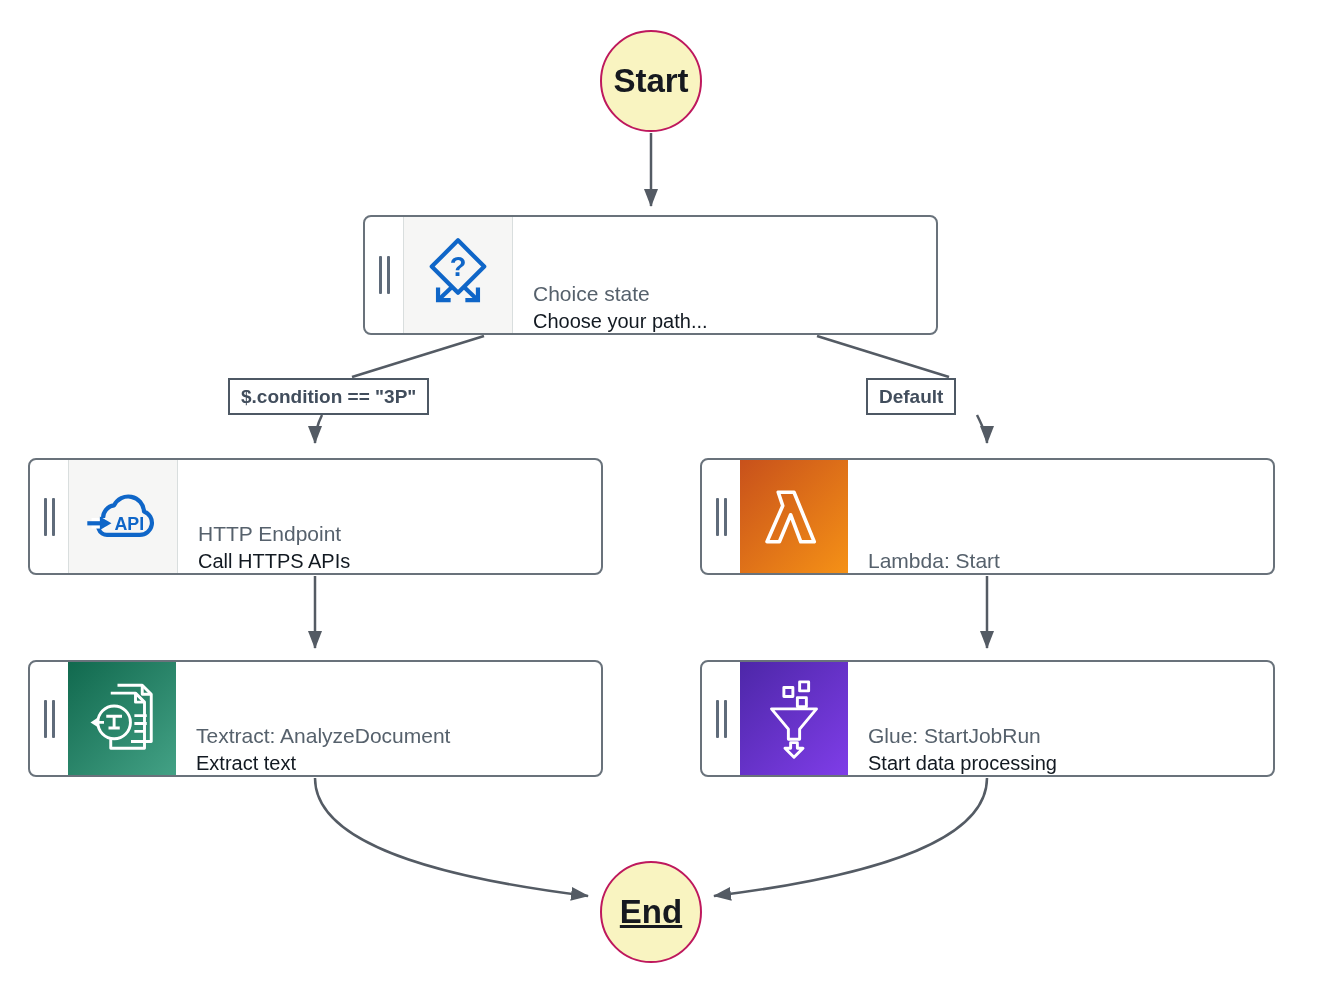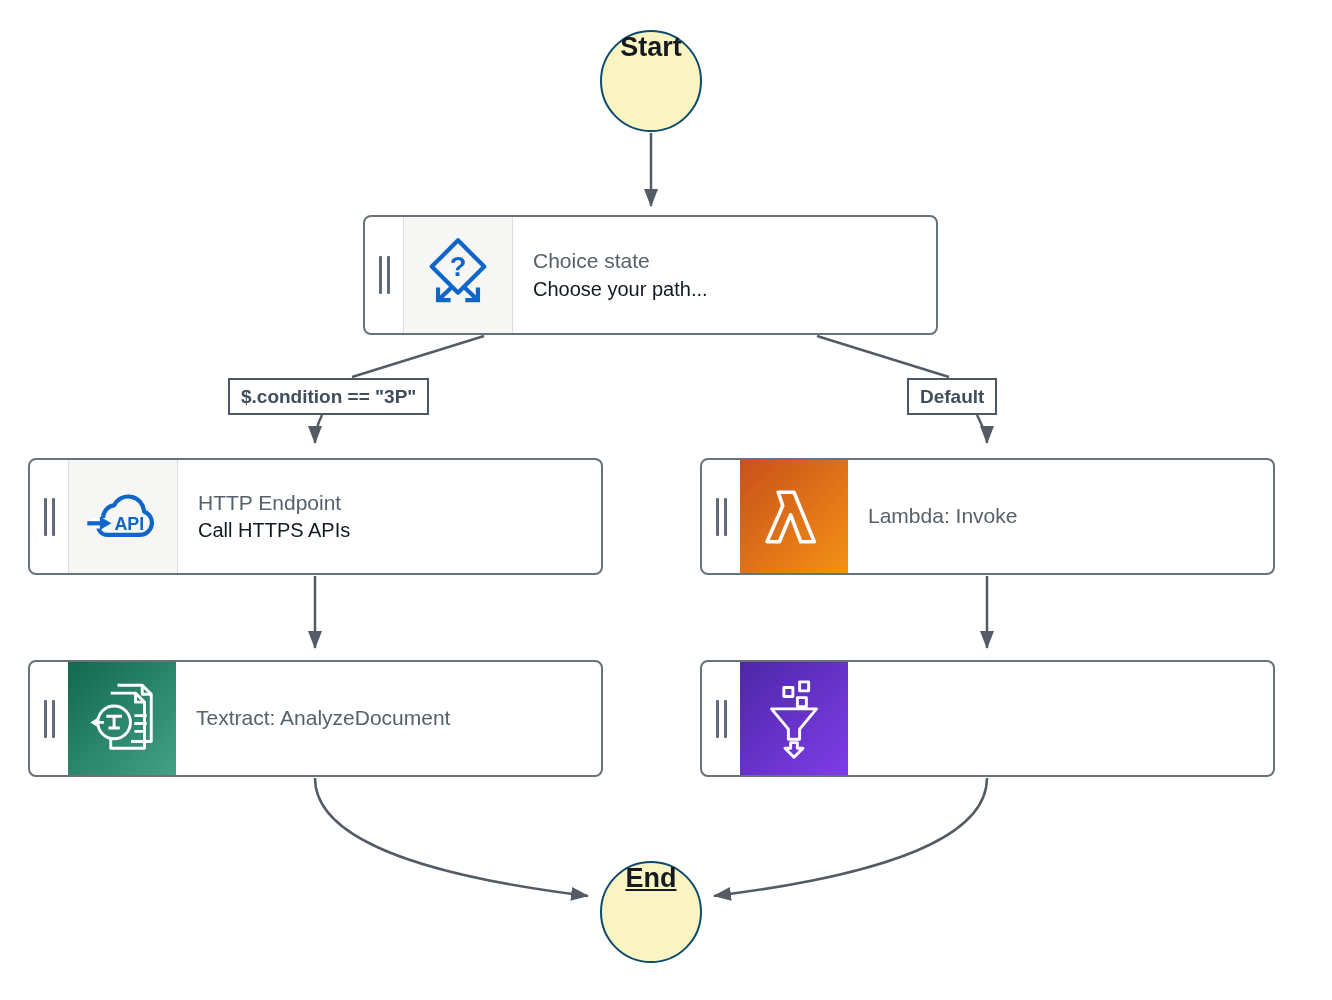--- a/index.html
+++ b/index.html
@@ -3,38 +3,38 @@
 <meta charset="utf-8">
 <style>
   html,body{margin:0;padding:0;background:#ffffff;}
   body{font-family:"Liberation Sans", sans-serif; -webkit-font-smoothing:antialiased;}
   .canvas{position:relative;width:1332px;height:1000px;background:#ffffff;overflow:hidden;}
   svg.edges{position:absolute;left:0;top:0;width:1332px;height:1000px;pointer-events:none;}
 
   
   .terminal{
     position:absolute;width:102px;height:102px;border-radius:50%;
-    background:#F9F4C1;border:2px solid #0c4a6e;
-    display:flex;justify-content:center;
-    font-size:27px;font-weight:600;color:#16191F;box-sizing:border-box;
+    background:#F9F4C1;border:2px solid #be185d;
+    display:flex;align-items:center;justify-content:center;
+    font-size:33px;font-weight:600;color:#16191F;box-sizing:border-box;
   }
 
   
   .card{
     position:absolute;background:#ffffff;border:2px solid #69727B;border-radius:8px;
     display:flex;align-items:stretch;box-sizing:border-box;overflow:hidden;
   }
   .drag{width:38px;display:flex;align-items:center;justify-content:center;gap:5px;flex:none;}
   .drag .bar{width:3px;height:38px;background:#5F6B7A;border-radius:1px;}
   .icon-cell{width:108px;flex:none;display:flex;align-items:center;justify-content:center;}
   .icon-cell.gray{background:#F6F6F5;border-left:1px solid #D9DEDE;border-right:1px solid #D9DEDE;}
   .icon-cell.lambda{background:linear-gradient(135deg,#C8511B 0%,#F59116 100%);}
   .icon-cell.textract{background:linear-gradient(135deg,#11694E 0%,#43A185 100%);}
   .icon-cell.glue{background:linear-gradient(135deg,#4D27A8 0%,#7F3DE8 100%);}
-  .text-cell{flex:1;display:flex;flex-direction:column;justify-content:center;padding-left:20px;gap:4px;}
+  .text-cell{flex:1;display:flex;flex-direction:column;justify-content:flex-end;padding-left:20px;gap:4px;}
   .title{font-size:21px;color:#56616C;line-height:1.15;}
   .name{font-size:20px;color:#121921;line-height:1.15;}
 
   
   .edge-label{
     position:absolute;height:37px;box-sizing:border-box;background:#ffffff;
     border:2px solid #4D5864;color:#414D5C;font-size:19px;font-weight:600;
     display:flex;align-items:center;padding:0 11px;white-space:nowrap;
   }
 </style>
@@ -83,21 +83,21 @@
         <text x="40" y="41" text-anchor="middle" font-size="26" font-weight="bold" fill="#0F66C8">?</text>
       </svg>
     </div>
     <div class="text-cell">
       <div class="title">Choice state</div>
       <div class="name">Choose your path...</div>
     </div>
   </div>
 
   <div class="edge-label" style="left:228px;top:378px;">$.condition == "3P"</div>
-  <div class="edge-label" style="left:907px;top:378px;">Default</div>
+  <div class="edge-label" style="left:866px;top:378px;">Default</div>
 
   <div class="card" style="left:28px;top:458px;width:575px;height:117px;">
     <div class="drag">
         <span class="bar"></span>
         <span class="bar"></span>
       </div>
     <div class="icon-cell gray">
       <svg width="84" height="84" viewBox="0 0 80 80">
         <path d="M26,57 H56 A11.5,11.5 0 0 0 60,34.7 A15,15 0 0 0 31.5,29 A12,12 0 0 0 21,41 A8.5,8.5 0 0 0 26,57 Z" fill="none" stroke="#0F66C8" stroke-width="4" stroke-linejoin="round"></path>
         <line x1="10" y1="46" x2="24" y2="46" stroke="#ffffff" stroke-width="10"></line>
@@ -116,21 +116,21 @@
     <div class="drag">
         <span class="bar"></span>
         <span class="bar"></span>
       </div>
     <div class="icon-cell lambda">
       <svg width="90" height="90" viewBox="0 0 80 80">
         <path d="M26,18 H40 L58,62 H46 L37,38 L27,62 H16 L30,30 Z" fill="none" stroke="#ffffff" stroke-width="3.2" stroke-linejoin="round"></path>
       </svg>
     </div>
     <div class="text-cell">
-      <div class="title">Lambda: Invoke</div>
+      <div class="title">Lambda: Start</div>
     </div>
   </div>
 
   <div class="card" style="left:28px;top:660px;width:575px;height:117px;">
     <div class="drag">
         <span class="bar"></span>
         <span class="bar"></span>
       </div>
     <div class="icon-cell textract">
       <svg width="90" height="90" viewBox="0 0 80 80">
@@ -146,38 +146,43 @@
           <path d="M51,37 H62"></path>
           <path d="M51,44 H62"></path>
           <path d="M51,51 H60"></path>
           <path d="M18,43 H24"></path>
         </g>
         <path d="M12,43 L19,38.5 V47.5 Z" fill="#ffffff"></path>
       </svg>
     </div>
     <div class="text-cell">
       <div class="title">Textract: AnalyzeDocument</div>
+      <div class="name">Extract text</div>
     </div>
   </div>
 
   <div class="card" style="left:700px;top:660px;width:575px;height:117px;">
     <div class="drag">
         <span class="bar"></span>
         <span class="bar"></span>
       </div>
     <div class="icon-cell glue">
       <svg width="90" height="90" viewBox="0 0 80 80">
         <g stroke="#ffffff" stroke-width="2.6" fill="none" stroke-linejoin="round">
           <rect x="31" y="12" width="8" height="8"></rect>
           <rect x="45" y="7" width="8" height="8"></rect>
           <rect x="43" y="21" width="8" height="8"></rect>
           <path d="M20,31 H60 L45,49 V58 H35 V49 Z"></path>
           <path d="M37,61 V66 H32 L40,74 L48,66 H43 V61 Z"></path>
         </g>
       </svg>
     </div>
+    <div class="text-cell">
+      <div class="title">Glue: StartJobRun</div>
+      <div class="name">Start data processing</div>
+    </div>
   </div>
 
   <div class="terminal" style="left:600px;top:861px;text-decoration:underline;">
     <span>End</span>
   </div>
 
 </div>
 
 </body></html>

